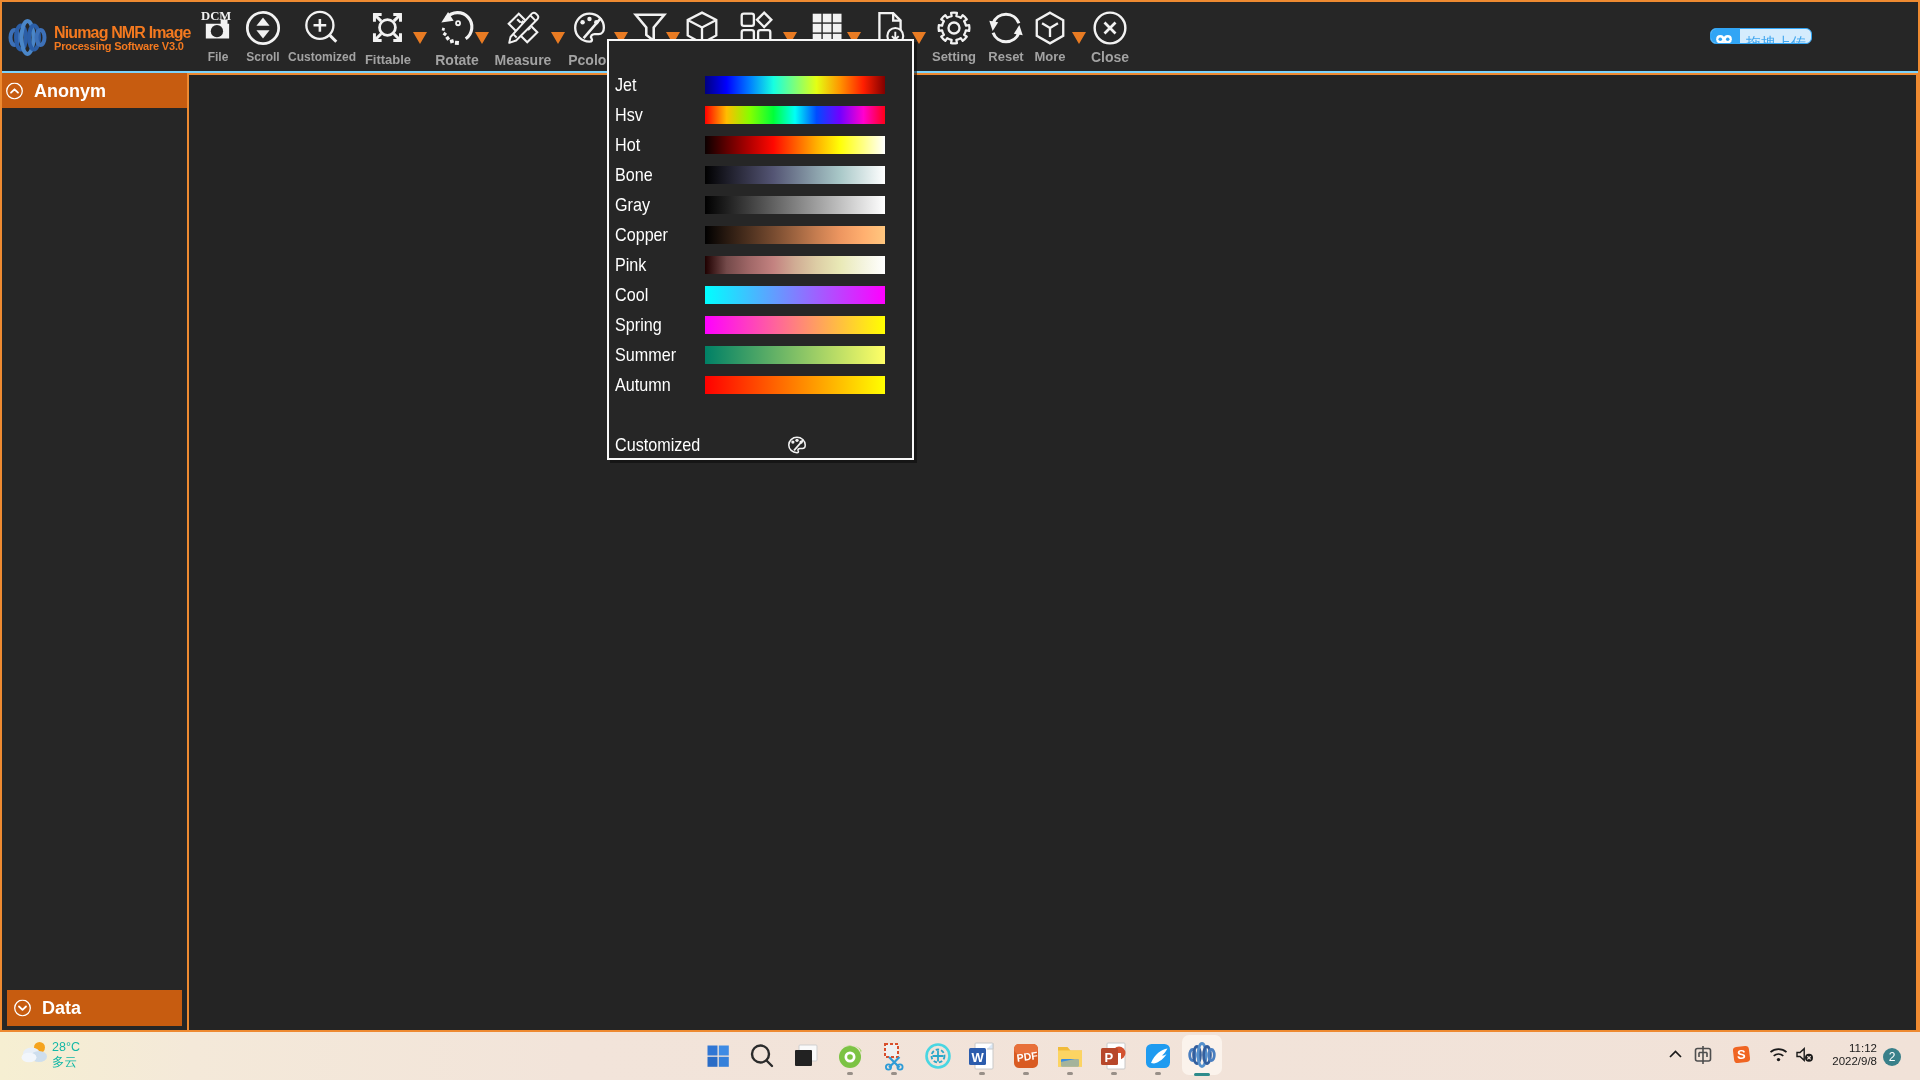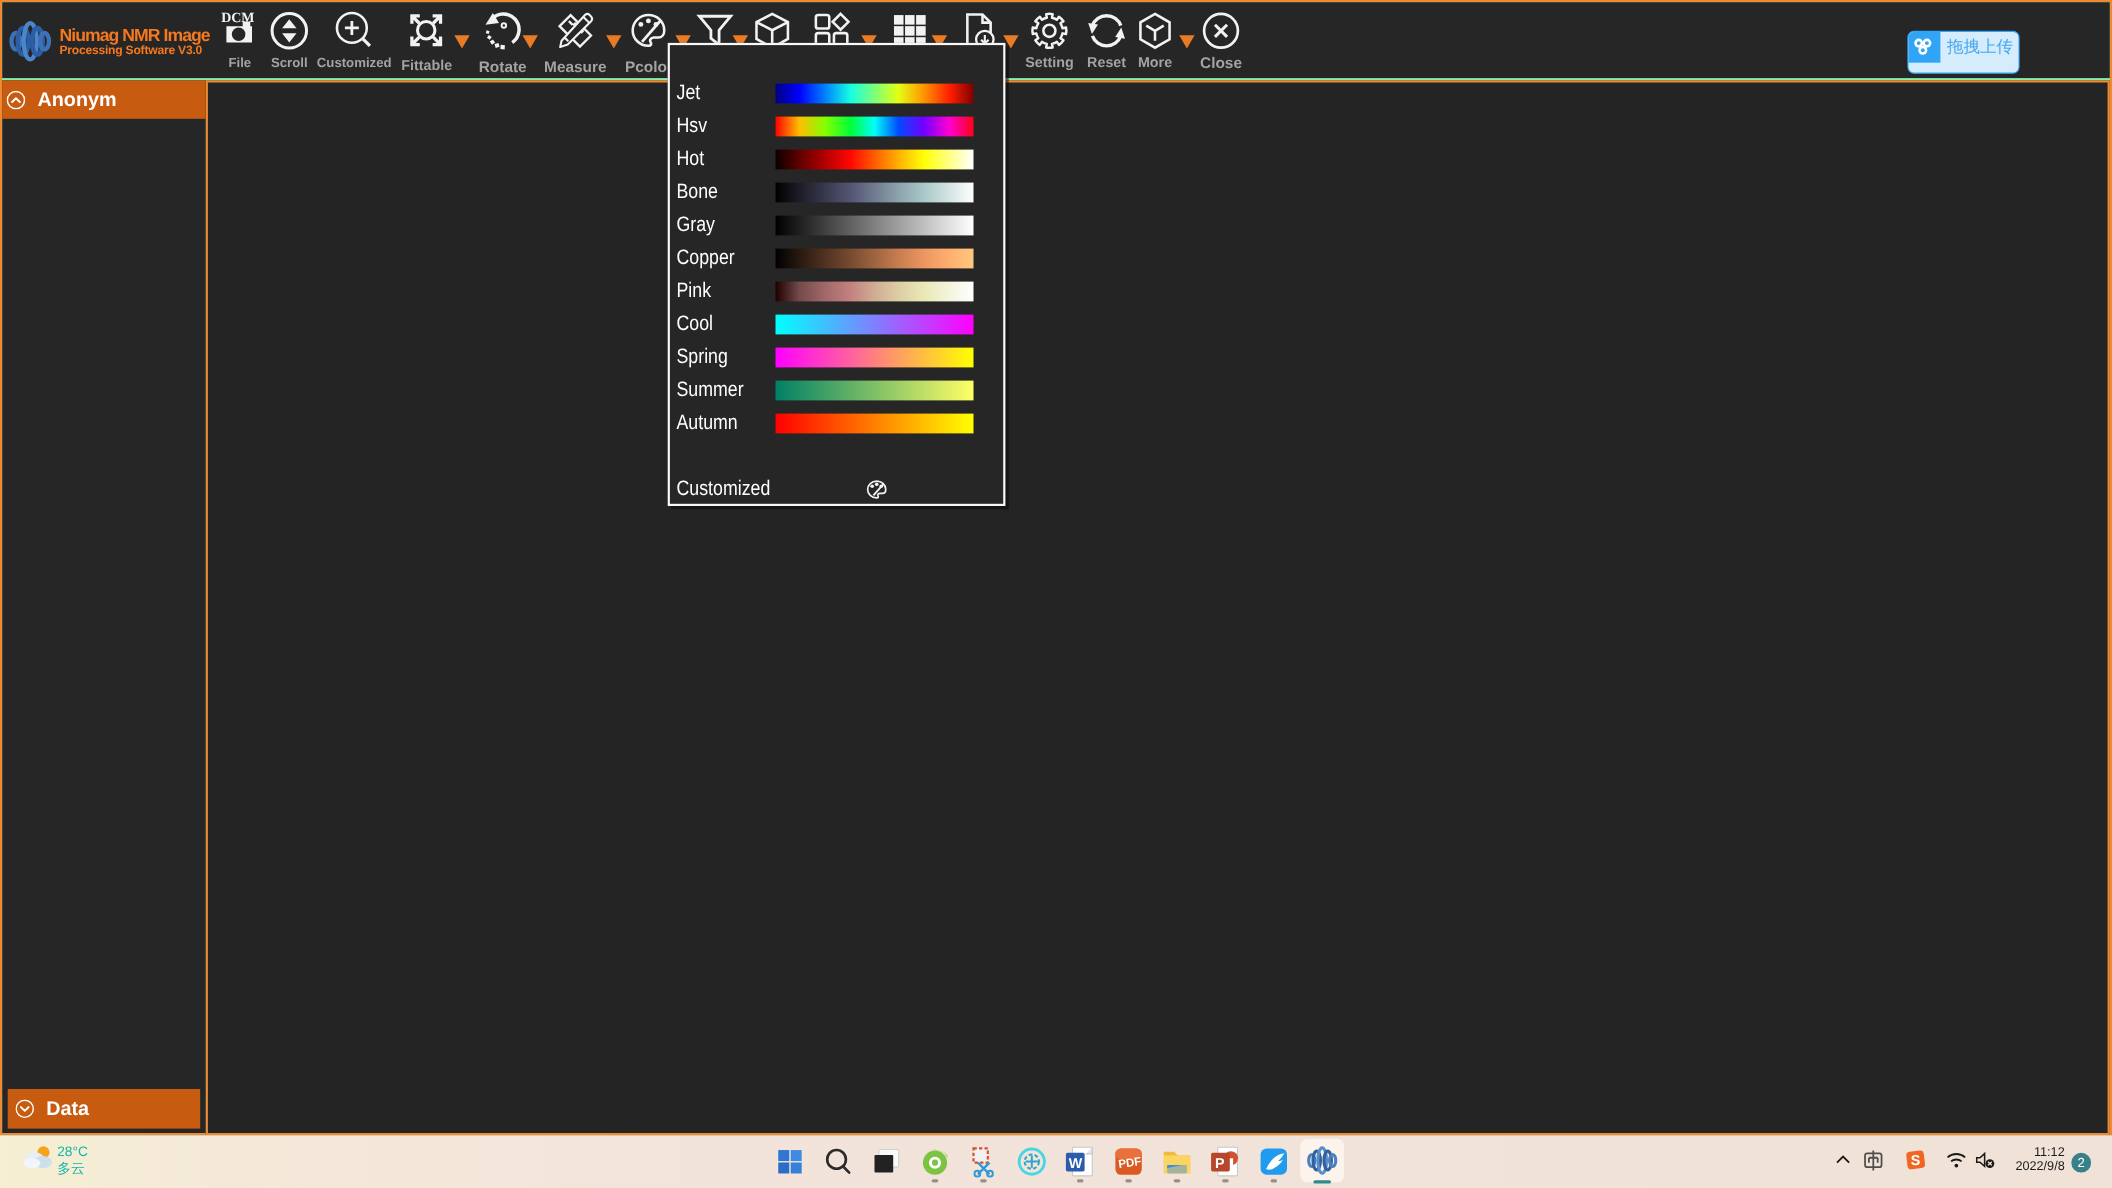--- a/index.html
+++ b/index.html
@@ -2,21 +2,21 @@
 <html><head>
 <meta charset="utf-8">
 <style>
   * { margin:0; padding:0; box-sizing:border-box; }
   html,body { width:1920px; height:1080px; overflow:hidden; background:#262626;
     font-family:"Liberation Sans",sans-serif; }
   .abs { position:absolute; }
 
   
   #winborder { position:absolute; left:0; top:0; width:1920px; height:1032px;
-    border:2px solid #ee8a31; background:#86efac; }
+    border:2px solid #ee8a31; background:#7dd3fc; }
   #toolbar { position:absolute; left:0px; top:0px; width:1916px; height:69px; background:#262626; }
   #sidebar { position:absolute; left:0px; top:71px; width:185px; height:957px; background:#262626; }
   #anonhdr { position:absolute; left:0px; top:0px; width:185px; height:35px; background:#c75c10;
     color:#fff; font-weight:bold; font-size:18px; }
   #datahdr { position:absolute; left:5px; top:917px; width:175px; height:36px; background:#c75c10;
     color:#fff; font-weight:bold; font-size:18px; }
   #canvas { position:absolute; left:185px; top:71px; width:1731px; height:959px;
     border:2px solid #ee8a31; background:#242424; }
   .hdricon { position:absolute; left:4px; top:50%; transform:translateY(-50%); }
   .hdrtxt { position:absolute; left:32px; top:50%; transform:translateY(-50%); }
@@ -54,22 +54,22 @@
   .g-spring { background:linear-gradient(to right,#ff00ff 0%,#ffff00 100%); }
   .g-summer { background:linear-gradient(to right,#008066 0%,#ffff66 100%); }
   .g-autumn { background:linear-gradient(to right,#ff0000 0%,#ffff00 100%); }
   .g-winter { background:linear-gradient(to right,#0000ff 0%,#00ff80 100%); }
 
   
   #title1 { position:absolute; left:54px; top:24px; color:#f4791f; font-weight:bold; font-size:16px; letter-spacing:-0.85px; }
   #title2 { position:absolute; left:54px; top:40px; color:#f4791f; font-weight:bold; font-size:11px; letter-spacing:-0.2px; }
 
   
-  #baidu { position:absolute; left:1710px; top:28px; width:102px; height:39px;
-    border-radius:6px; background:#d5ecfd; border:1px solid #31a5f5; overflow:hidden;margin-left:24px; }
+  #baidu { position:absolute; left:1710px; top:28px; width:102px; height:16px;
+    border-radius:6px; background:#d5ecfd; border:1px solid #31a5f5; overflow:hidden; }
   #baidu .lft { position:absolute; left:-1px; top:-1px; width:30px; height:29px; background:#31a5f5; }
   #baidu .txt { position:absolute; left:29px; top:0; width:72px; height:27px; line-height:27px;
     text-align:center; color:#42a7ef; font-size:15px; }
 
   
   .tkicon { position:absolute; top:1040px; width:32px; height:32px; }
   .runbar { position:absolute; top:1072px; width:6px; height:3px; border-radius:1.5px; background:#988f88; }
   #clock { position:absolute; left:1773px; top:1042px; width:104px; text-align:right; color:#1b1b1b; font-size:11.5px; line-height:13px; }
   #badge { position:absolute; left:1883px; top:1048px; width:18px; height:18px; border-radius:50%;
     background:#39808a; color:#fff; font-size:12px; text-align:center; line-height:18px; }

